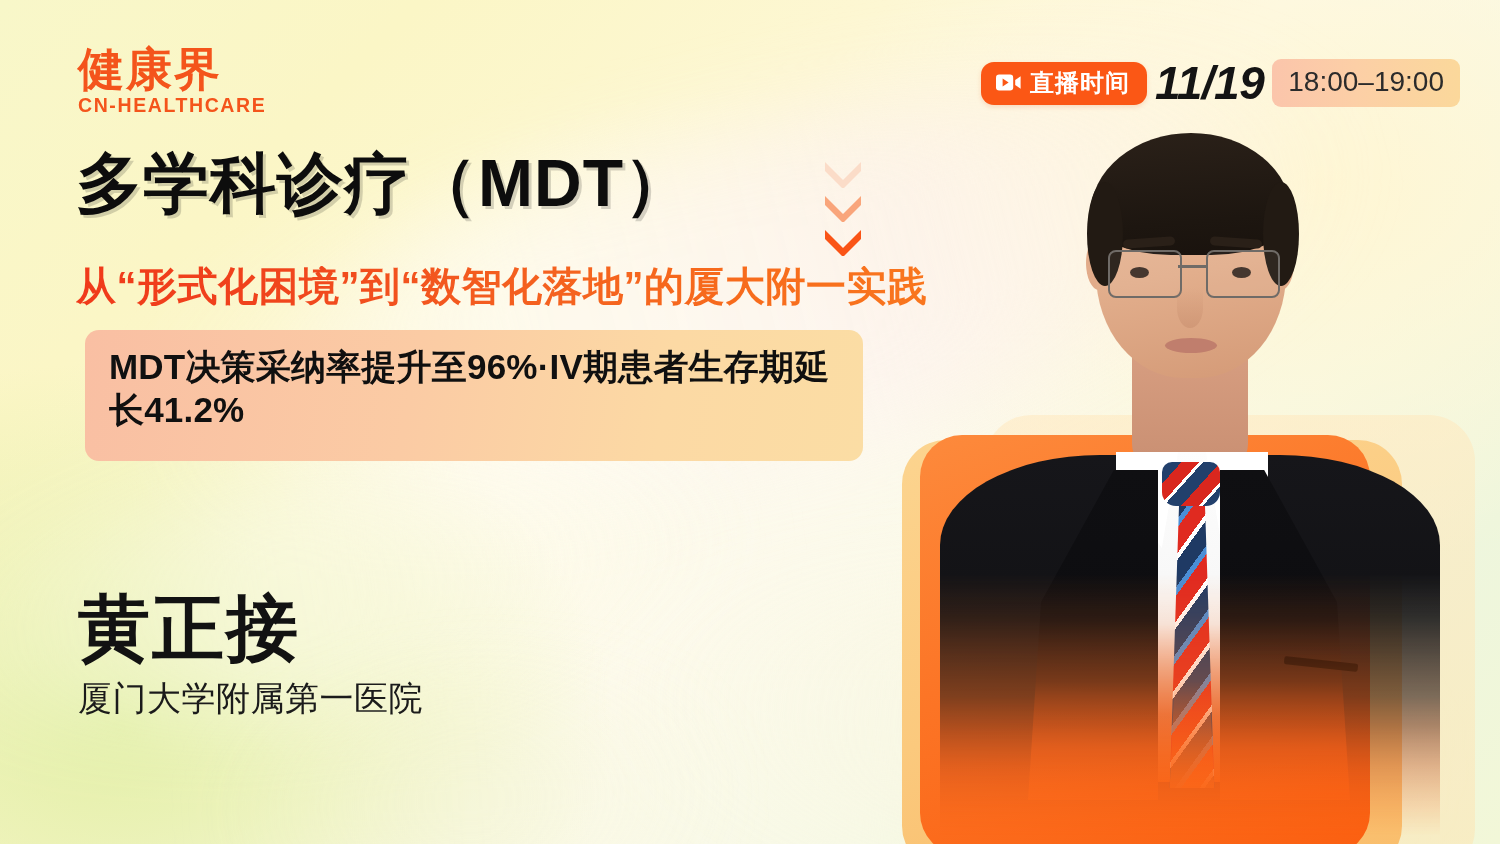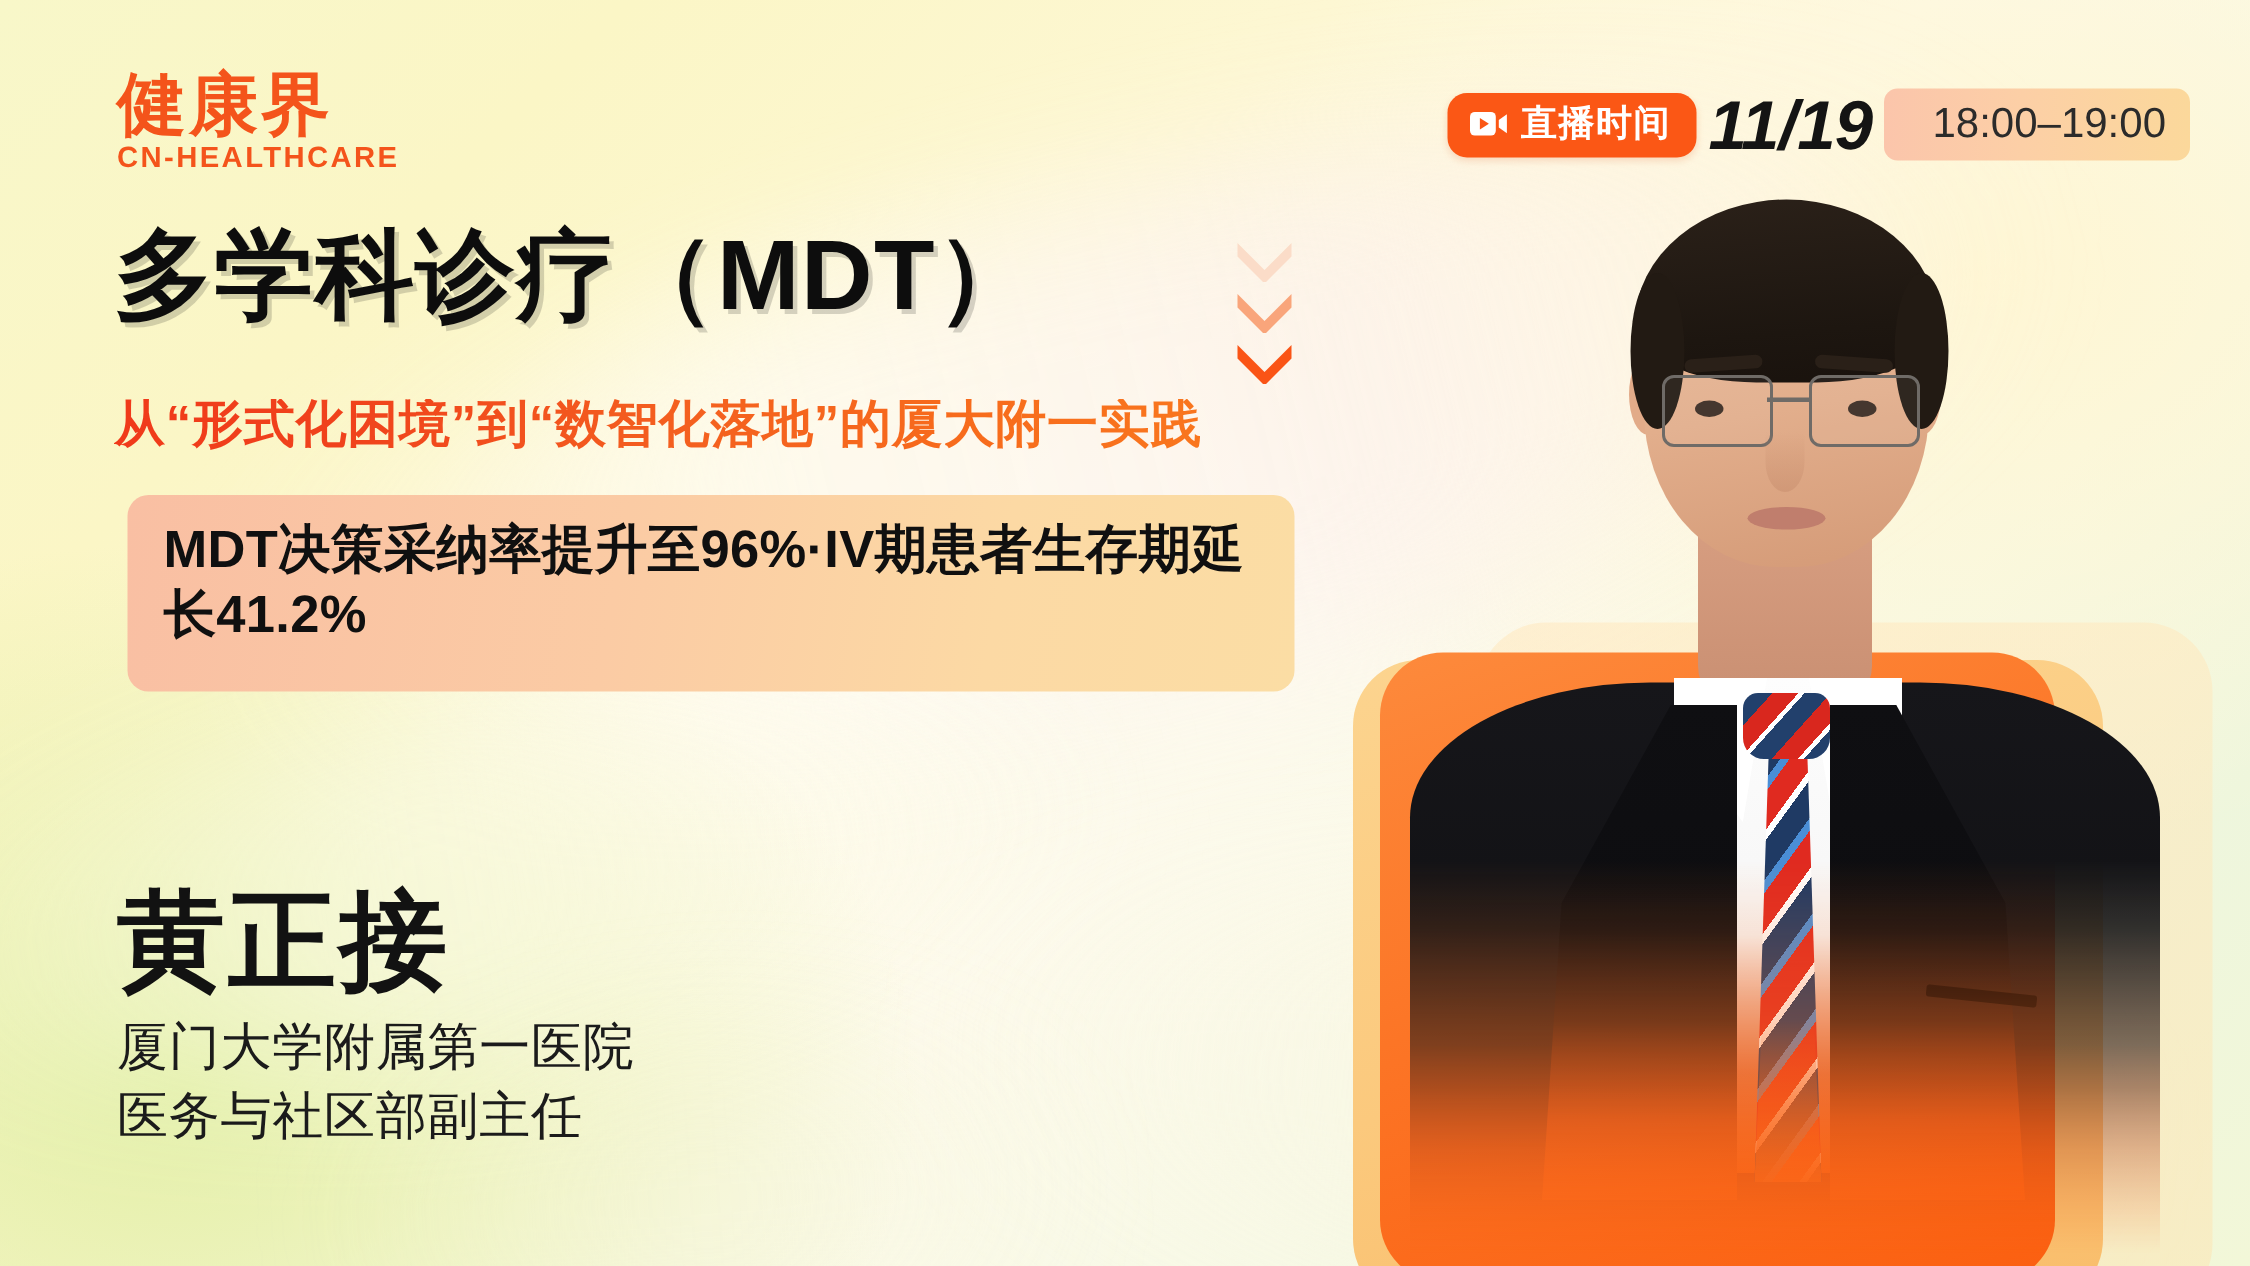--- a/index.html
+++ b/index.html
@@ -119,21 +119,21 @@
     font-size: 46px;
     font-weight: 700;
     letter-spacing: -0.5px;
     line-height: 1;
     white-space: nowrap;
     font-style: italic;
   }
   .live-time {
     background: linear-gradient(90deg, #fbc5ab 0%, #fccfa6 45%, #fbd89b 100%);
     border-radius: 9px;
-    padding: 9px 16px 11px 32px;
+    padding: 9px 16px 11px 16px;
     color: #2b2b2b;
     font-size: 28px;
     font-weight: 400;
     line-height: 1;
     white-space: nowrap;
   }
 
   
   .portrait-zone {
     position: absolute;
@@ -371,21 +371,21 @@
     display: flex;
     flex-direction: column;
     gap: 4px;
   }
   .chev { display: block; width: 42px; height: 30px; }
 
   .subtitle {
     position: absolute;
     left: 76px;
     top: 266px;
-    font-size: 34px;
+    font-size: 40px;
     font-weight: 700;
     letter-spacing: 0.5px;
     line-height: 1;
     white-space: nowrap;
     background: linear-gradient(90deg, #f03a1a 0%, #f0431c 22%, #f4601f 52%, #f76b1c 78%, #f9761e 100%);
     -webkit-background-clip: text;
     background-clip: text;
     color: transparent;
     -webkit-text-fill-color: transparent;
   }
@@ -513,16 +513,15 @@
 
   <div class="subtitle">从“形式化困境”到“数智化落地”的厦大附一实践</div>
 
   <div class="highlight-box">
     <div class="highlight-text">MDT决策采纳率提升至96%·IV期患者生存期延长41.2%</div>
   </div>
 
   <div class="speaker">
     <div class="speaker-name">黄正接</div>
     <div class="speaker-org">厦门大学附属第一医院</div>
-    <div class="speaker-role">医务与社区部副主任</div>
   </div>
 
 </div>
 
 </body></html>

